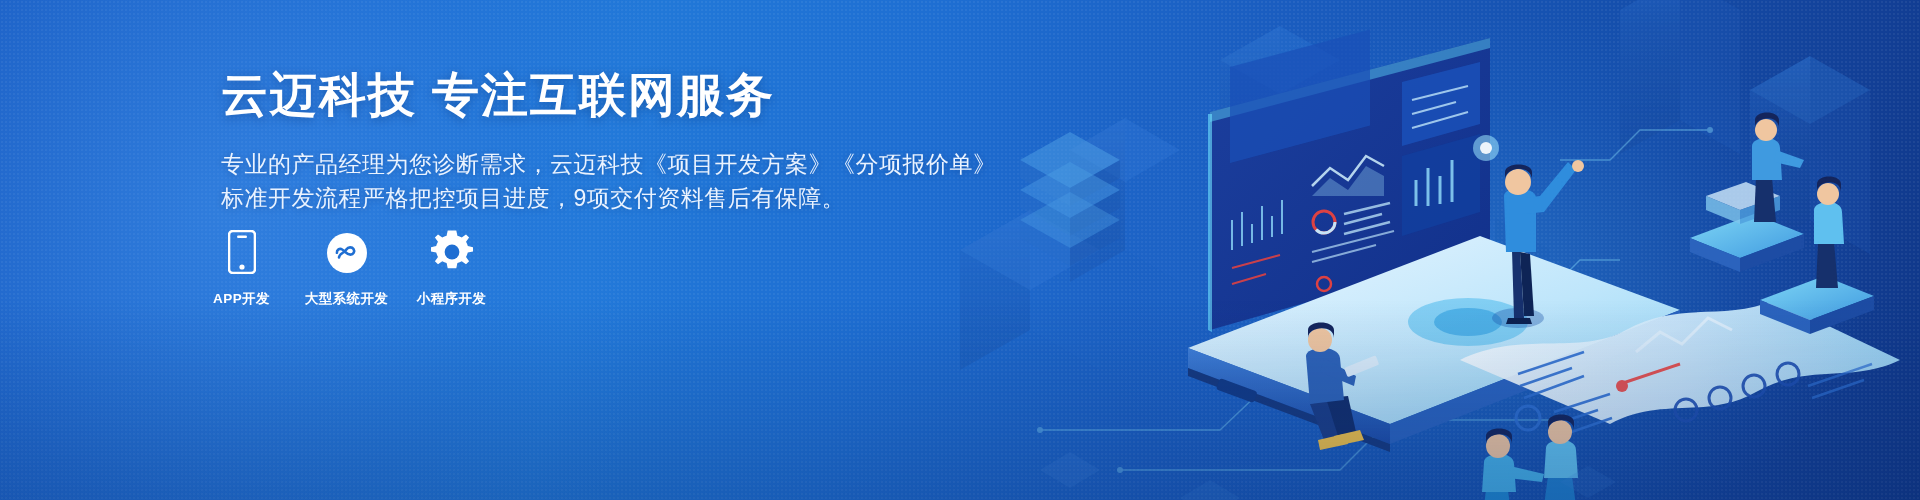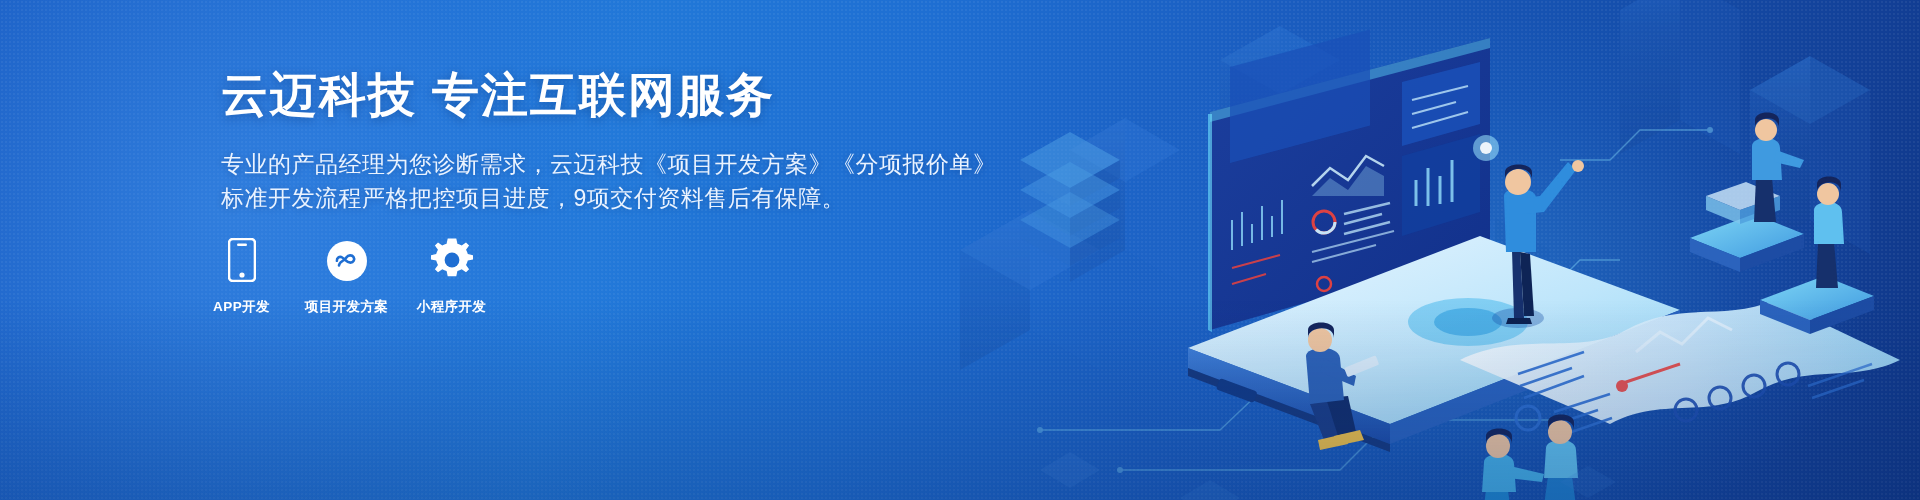--- a/index.html
+++ b/index.html
@@ -77,21 +77,21 @@
     letter-spacing: 0.5px;
     white-space: nowrap;
     margin: 0;
     text-shadow: 0 1px 6px rgba(6,40,100,0.30);
   }
 
   
   .services {
     position: absolute;
     left: 204px;
-    top: 236px;
+    top: 228px;
     display: flex;
     align-items: center;
     gap: 30px;
   }
   .service {
     width: 75px;
     display: flex;
     flex-direction: column;
     align-items: center;
   }
@@ -410,21 +410,21 @@
       <span class="lbl">APP开发</span>
     </div>
 
     <div class="service">
       <span class="ico">
         <svg width="42" height="42" viewBox="0 0 42 42">
           <circle cx="21" cy="21" r="20" fill="#ffffff"></circle>
           <path d="M13 25.5c0-4 5-4.2 7.6-8.2 1.6-2.5 5.4-2.6 6.9-.3 1.6 2.4.1 5.6-3.1 5.6-3.4 0-5.3-3.3-8.2-5.1-2.6-1.6-5.6.4-5.3 3.3" fill="none" stroke="#1f6ed2" stroke-width="2.6" stroke-linecap="round"></path>
         </svg>
       </span>
-      <span class="lbl">项目开发方案</span>
+      <span class="lbl">大型系统开发</span>
     </div>
 
 
 
     <div class="service">
       <span class="ico">
         <svg width="44" height="44" viewBox="0 0 44 44">
           <path d="M22 0.5 l4.3 0 1.1 5.2 a16.5 16.5 0 0 1 4.3 1.8 l4.3-3.1 3.1 3.1 -3.1 4.3 a16.5 16.5 0 0 1 1.8 4.3 l5.2 1.1 0 4.3 -5.2 1.1 a16.5 16.5 0 0 1 -1.8 4.3 l3.1 4.3 -3.1 3.1 -4.3-3.1 a16.5 16.5 0 0 1 -4.3 1.8 l-1.1 5.2 -4.3 0 -4.3 0 -1.1-5.2 a16.5 16.5 0 0 1 -4.3-1.8 l-4.3 3.1 -3.1-3.1 3.1-4.3 a16.5 16.5 0 0 1 -1.8-4.3 l-5.2-1.1 0-4.3 5.2-1.1 a16.5 16.5 0 0 1 1.8-4.3 l-3.1-4.3 3.1-3.1 4.3 3.1 a16.5 16.5 0 0 1 4.3-1.8 l1.1-5.2 z" fill="#ffffff"></path>
           <circle cx="22" cy="22" r="7.4" fill="#1f6ed2"></circle>
         </svg>

